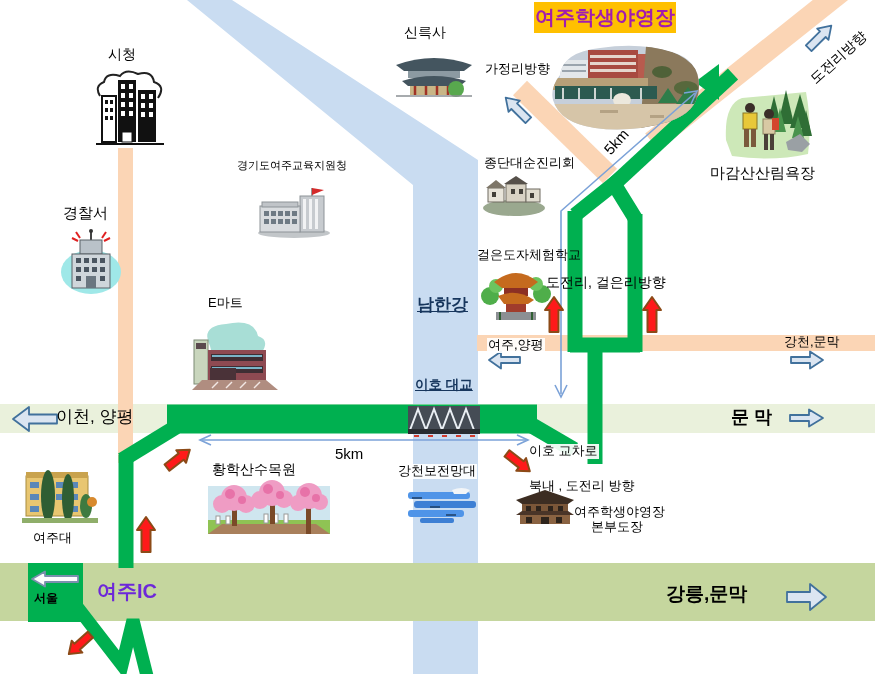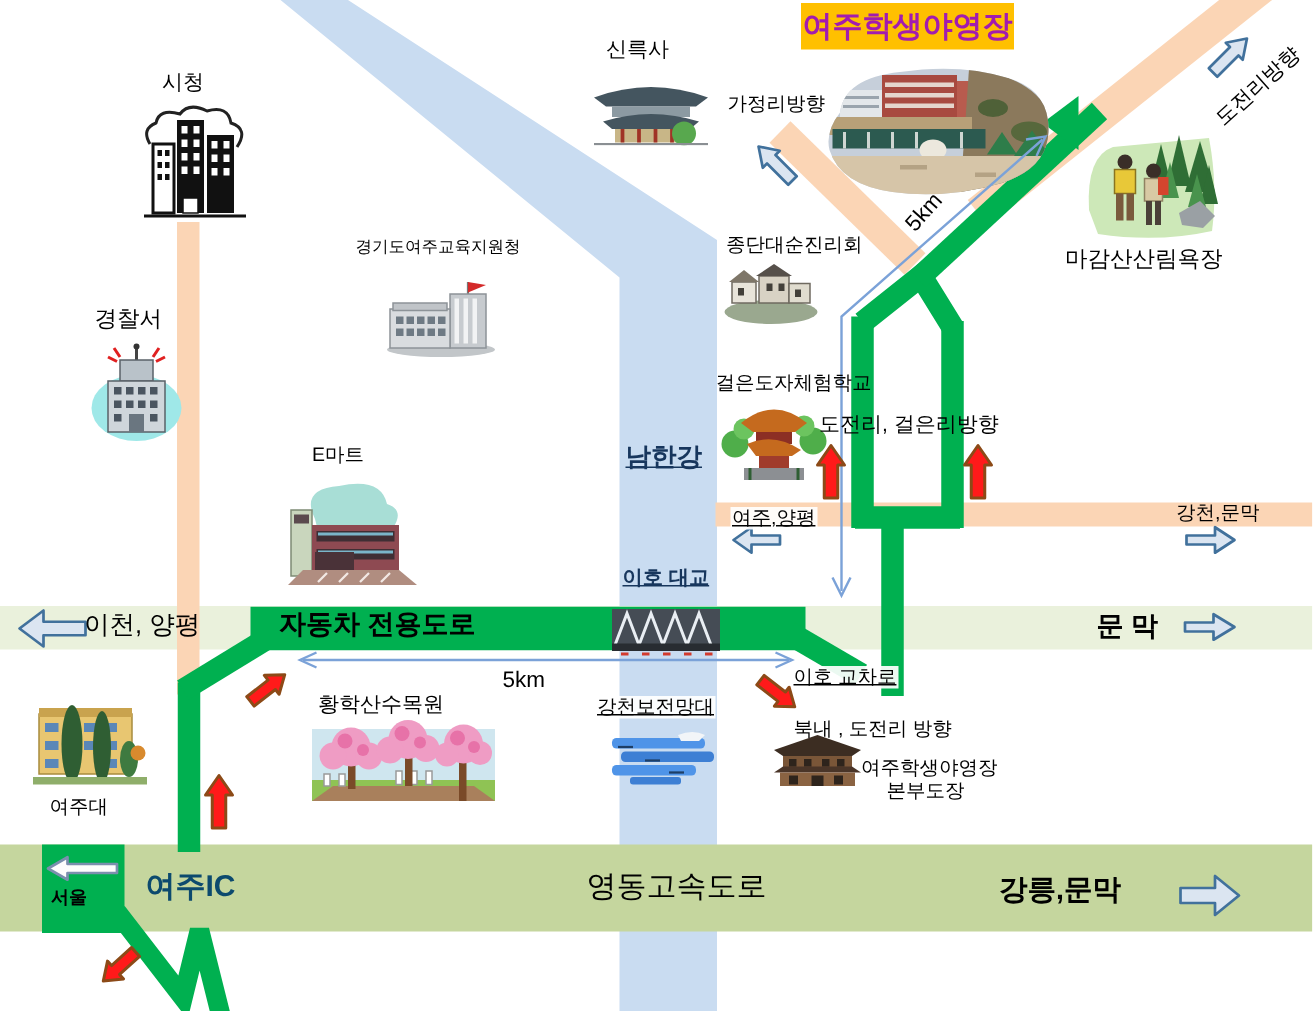--- a/index.html
+++ b/index.html
@@ -2,22 +2,22 @@
 <html><head>
 <meta charset="utf-8">
 <style>
   html,body{margin:0;padding:0;background:#fff;}
   #map{position:relative;width:875px;height:674px;background:#ffffff;overflow:hidden;
        font-family:"Liberation Sans",sans-serif;}
   #roads{position:absolute;left:0;top:0;}
   .lbl{position:absolute;font-size:13px;color:#000;white-space:nowrap;line-height:1.15;}
   .b{font-weight:bold;}
   .navy{color:#17365d;text-decoration:underline;}
-  .red{color:#0c4a6e;}
-  .wbg{background:rgba(255,255,255,.92);padding:0 1px;text-decoration:underline;}
+  .red{color:#6d28d9;}
+  .wbg{background:rgba(255,255,255,.92);padding:0 1px;}
   .rot{transform-origin:center center;}
   #title-box{position:absolute;left:534px;top:2px;width:142px;height:31px;background:#ffc000;
       display:flex;align-items:center;justify-content:center;font-weight:bold;font-size:20px;
       color:#a21caf;letter-spacing:0px;}
   .clip{position:absolute;}
 </style>
 </head>
 <body>
 
 <div id="map">
@@ -410,28 +410,26 @@
 <div class="lbl" style="left:63px;top:204px;font-size:15px">경찰서</div>
 <div class="lbl" style="left:710px;top:164px;font-size:15px">마감산산림욕장</div>
 <div class="lbl" style="left:477px;top:248px">걸은도자체험학교</div>
 <div class="lbl" style="left:546px;top:274px;font-size:14px">도전리, 걸은리방향</div>
 <div class="lbl" style="left:208px;top:296px">E마트</div>
 <div class="lbl b navy" style="left:417px;top:295px;font-size:17px">남한강</div>
 <div class="lbl wbg" style="left:487px;top:338px">여주,양평</div>
 <div class="lbl" style="left:784px;top:335px">강천,문막</div>
 <div class="lbl b navy" style="left:415px;top:377px;font-size:13.5px">이호 대교</div>
 <div class="lbl" style="left:56px;top:407px;font-size:17px">이천, 양평</div>
-<div class="lbl b" style="left:186px;top:406px;font-size:18px">자동차 전용도로</div>
 <div class="lbl b" style="left:731px;top:407px;font-size:18px">문 막</div>
 <div class="lbl" style="left:335px;top:445px;font-size:15px">5km</div>
 <div class="lbl wbg" style="left:528px;top:444px">이호 교차로</div>
 <div class="lbl" style="left:529px;top:479px">북내 , 도전리 방향</div>
 <div class="lbl" style="left:212px;top:461px;font-size:14px">황학산수목원</div>
 <div class="lbl wbg" style="left:397px;top:464px">강천보전망대</div>
 <div class="lbl" style="left:574px;top:505px">여주학생야영장</div>
 <div class="lbl" style="left:591px;top:520px">본부도장</div>
 <div class="lbl" style="left:33px;top:531px">여주대</div>
 <div class="lbl b" style="left:34px;top:592px;font-size:12px">서울</div>
 <div class="lbl b red" style="left:97px;top:580px;font-size:20px">여주IC</div>
-<div class="lbl" style="left:391px;top:580px;font-size:20px">영동고속도로</div>
 <div class="lbl b" style="left:666px;top:583px;font-size:19px">강릉,문막</div>
 
 </div>
 
 </body></html>

